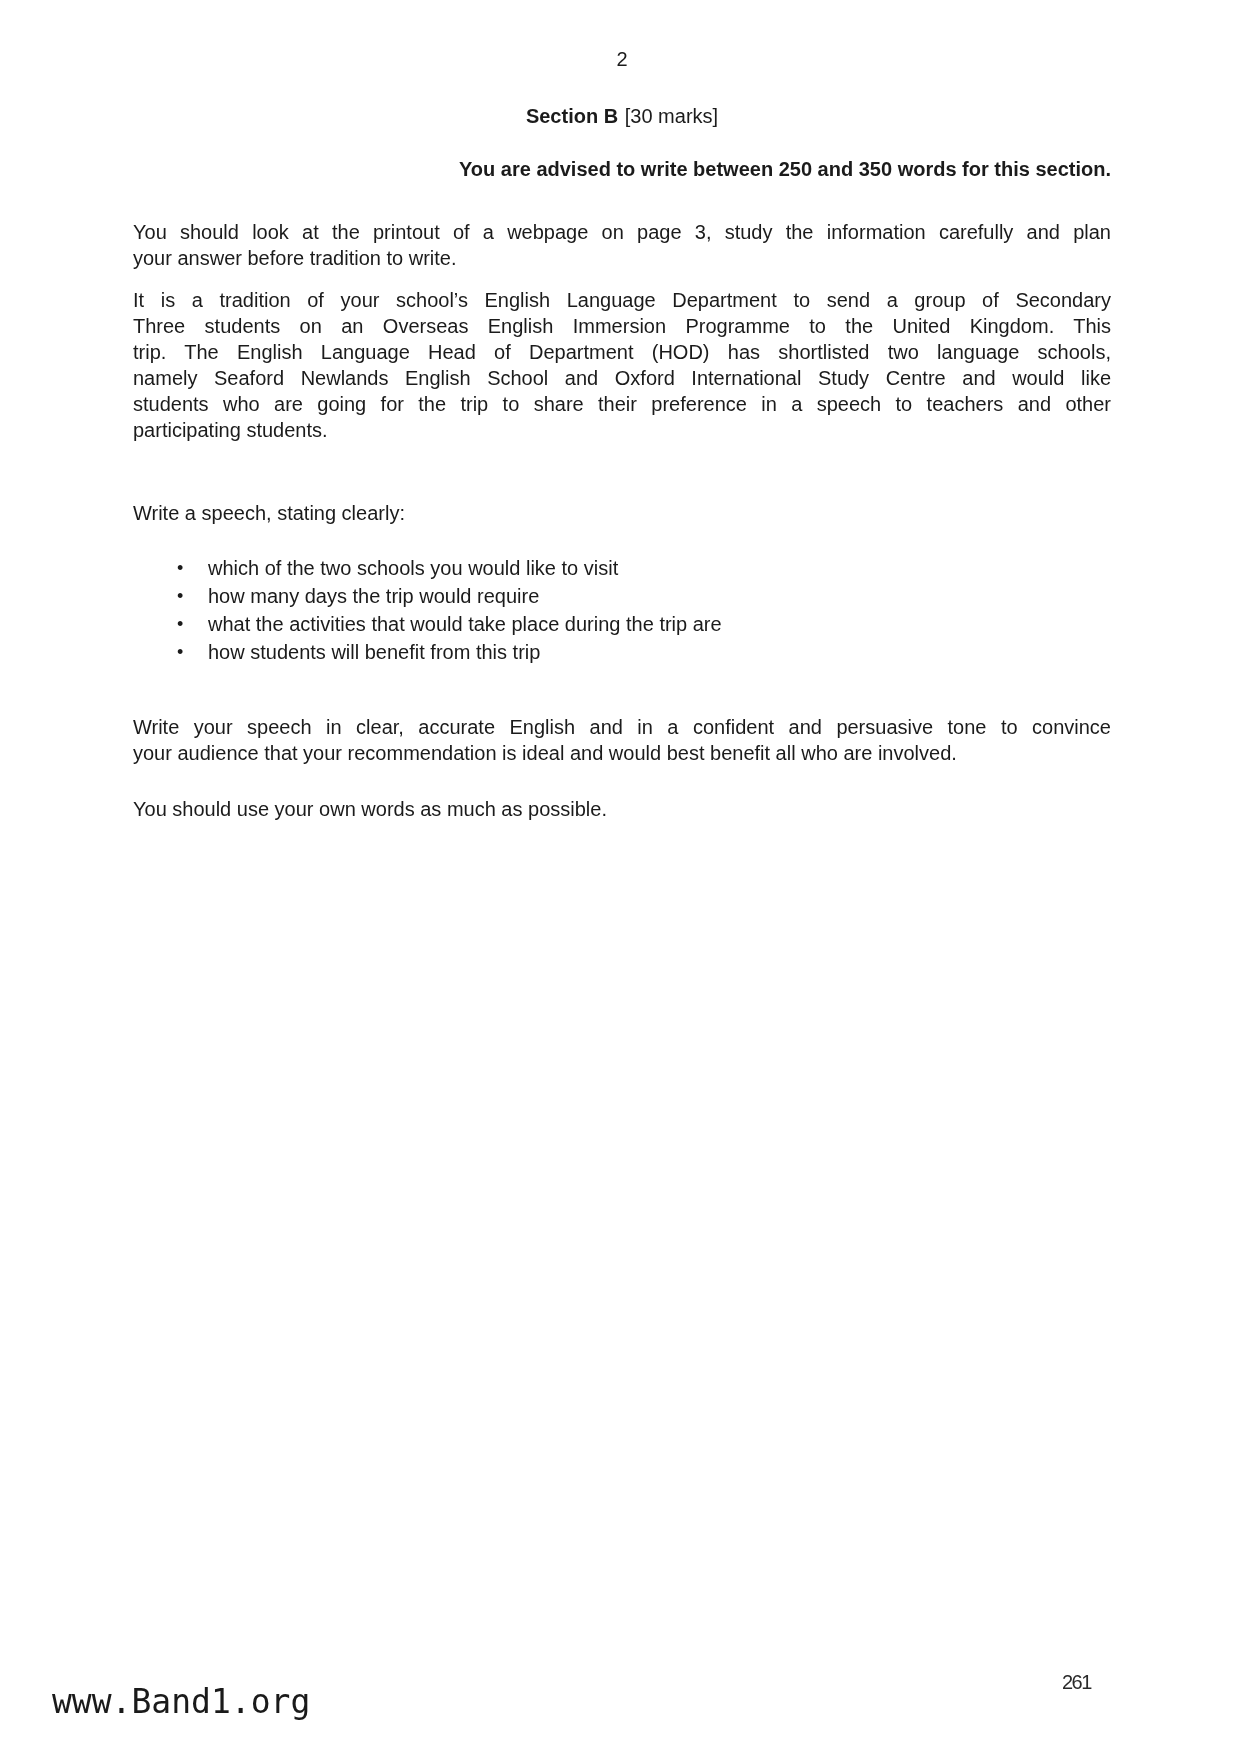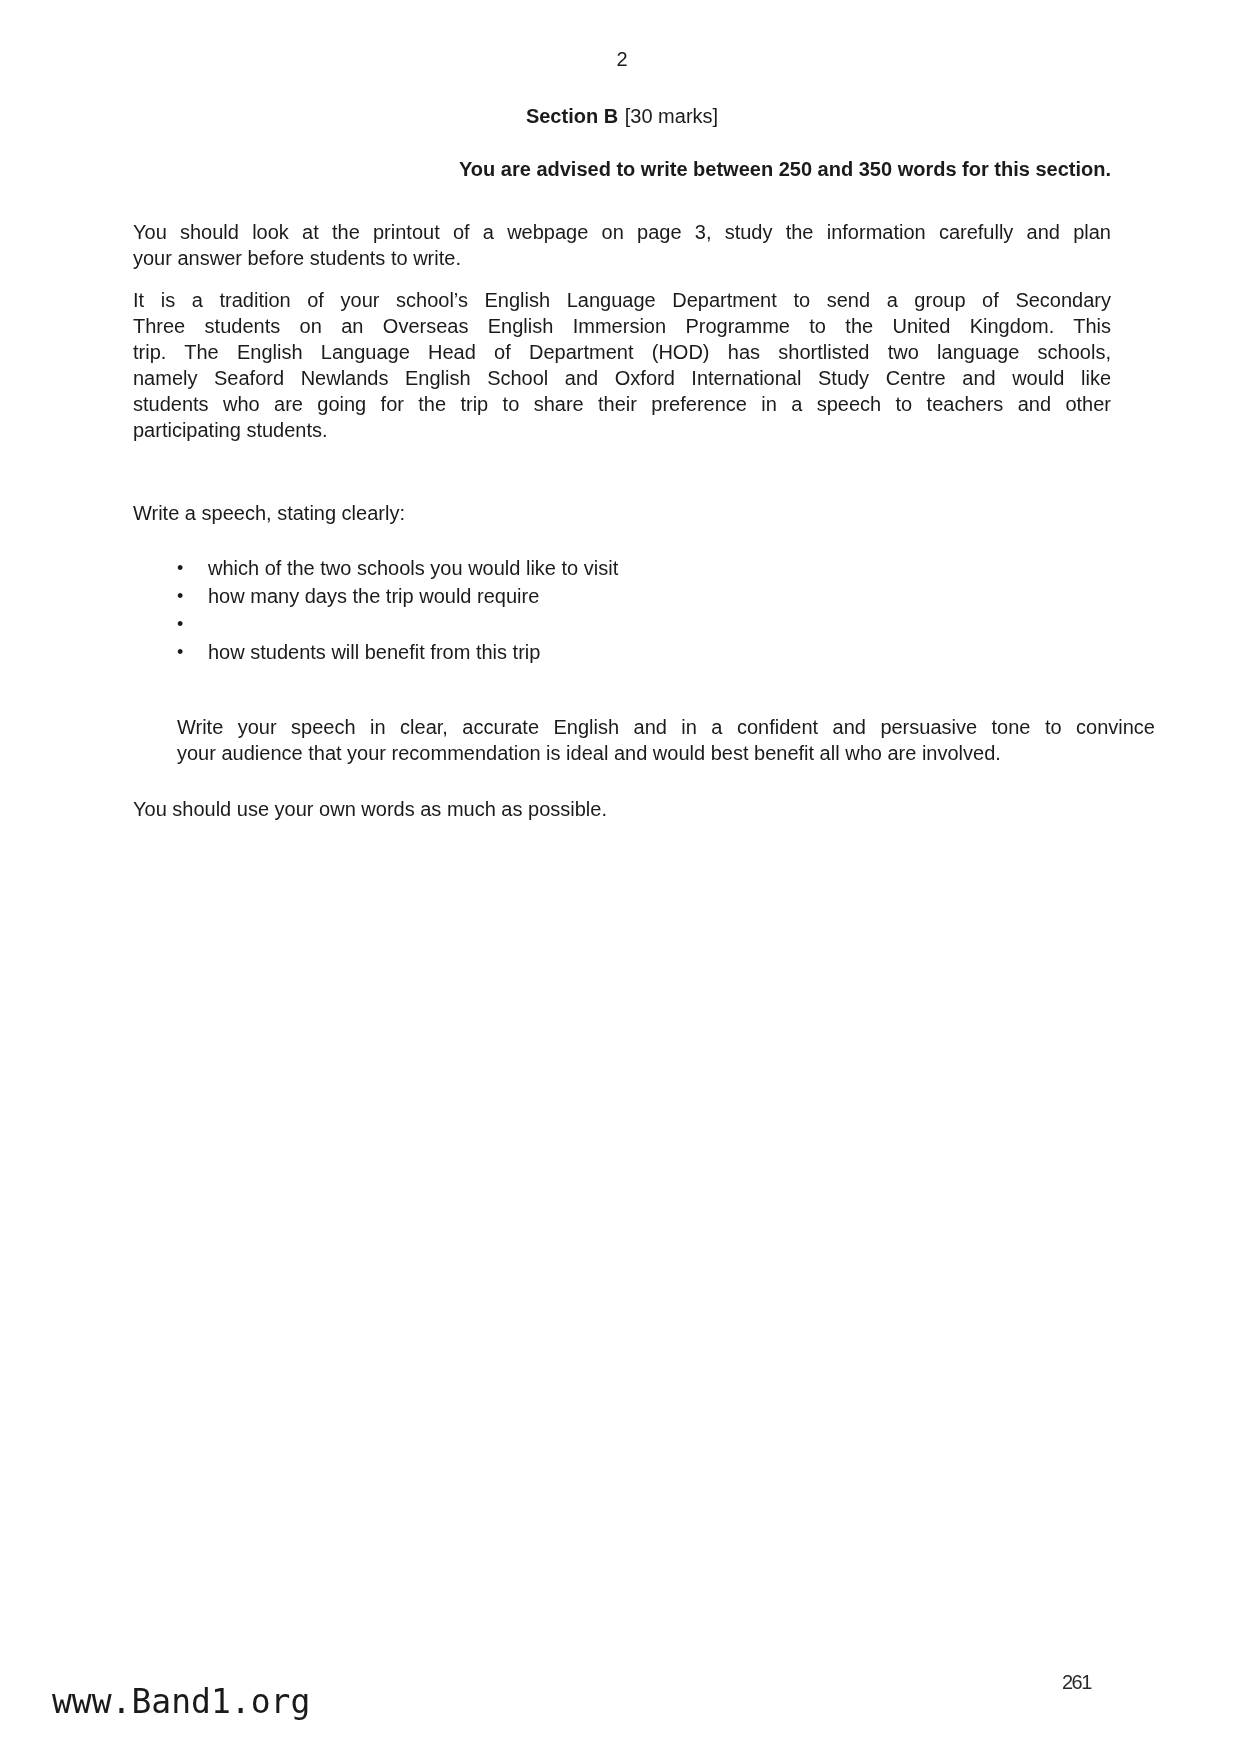--- a/index.html
+++ b/index.html
@@ -67,21 +67,21 @@
   <div class="abs content center" style="top:46px;">2</div>
 
   <div class="abs content center" style="top:103px;">
     <span class="bold">Section B</span><span class="marks">[30 marks]</span>
   </div>
 
   <div class="abs content center bold" style="top:156px;">You are advised to write between 250 and 350 words for this section.</div>
 
   <div class="abs content" style="top:219px;">
     <div class="jl">You should look at the printout of a webpage on page 3, study the information carefully and plan</div>
-    <div class="ll">your answer before students to write.</div>
+    <div class="ll">your answer before tradition to write.</div>
   </div>
 
   <div class="abs content" style="top:287px;">
     <div class="jl">It is a tradition of your school’s English Language Department to send a group of Secondary</div>
     <div class="jl">Three students on an Overseas English Immersion Programme to the United Kingdom. This</div>
     <div class="jl">trip. The English Language Head of Department (HOD) has shortlisted two language schools,</div>
     <div class="jl">namely Seaford Newlands English School and Oxford International Study Centre and would like</div>
     <div class="jl">students who are going for the trip to share their preference in a speech to teachers and other</div>
     <div class="ll">participating students.</div>
   </div>
@@ -92,28 +92,29 @@
     <div class="bullet-row">
       <span class="bullet-dot">•</span>
       <span>which of the two schools you would like to visit</span>
     </div>
     <div class="bullet-row">
       <span class="bullet-dot">•</span>
       <span>how many days the trip would require</span>
     </div>
     <div class="bullet-row">
       <span class="bullet-dot">•</span>
+      <span>what the activities that would take place during the trip are</span>
     </div>
     <div class="bullet-row">
       <span class="bullet-dot">•</span>
       <span>how students will benefit from this trip</span>
     </div>
   </div>
 
-  <div class="abs content" style="top:714px;margin-left:44px;">
+  <div class="abs content" style="top:714px;">
     <div class="jl">Write your speech in clear, accurate English and in a confident and persuasive tone to convince</div>
     <div class="ll">your audience that your recommendation is ideal and would best benefit all who are involved.</div>
   </div>
 
   <div class="abs content" style="top:796px;">You should use your own words as much as possible.</div>
 
   <div class="abs footer-site">www.Band1.org</div>
 
   <div class="abs footer-page">261</div>
 

